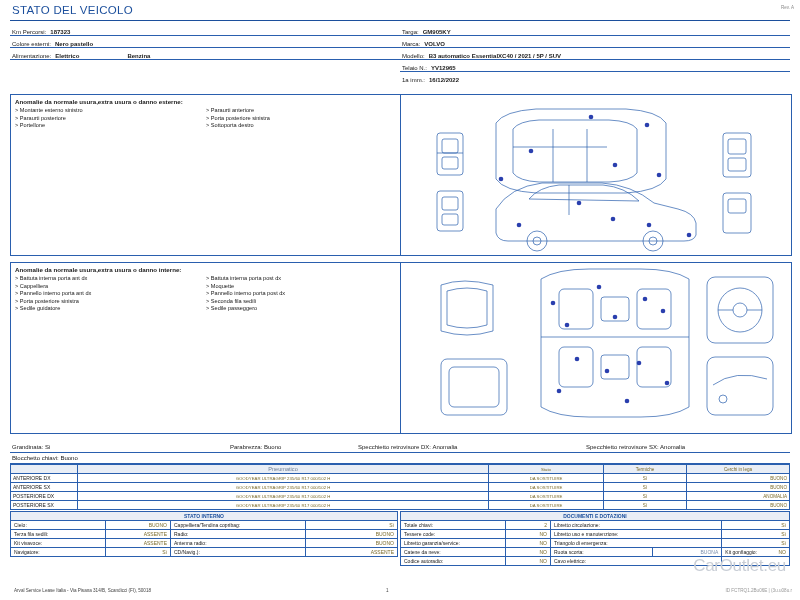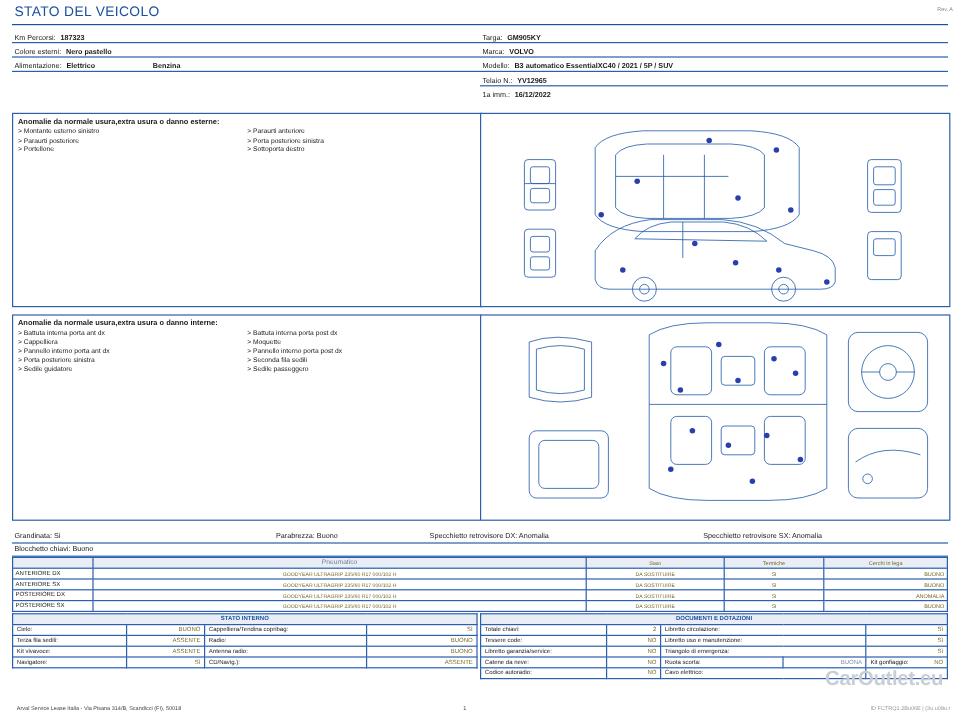--- a/index.html
+++ b/index.html
@@ -79,21 +79,21 @@
   .v-blue{text-align:right;color:#7a8fae;font-size:4.8px;}
 
   .footer{
     position:absolute;left:14px;top:588px;font-size:4.6px;color:#444;
   }
   .footer-center{position:absolute;left:386px;top:588px;font-size:4.6px;color:#444;}
   .footer-right{position:absolute;right:8px;top:588px;font-size:4.6px;color:#999;}
 
   .wm{
     position:absolute;right:14px;top:556px;
-    font-size:17px;color:#c9ced6;font-weight:bold;letter-spacing:-.3px;
+    font-size:17px;color:#c9ced6;font-weight:normal;letter-spacing:-.3px;
   }
 
   svg{display:block;}
 </style>
 </head>
 <body>
 
 <div class="page">
 
   <div class="rev">Rev. A</div>

